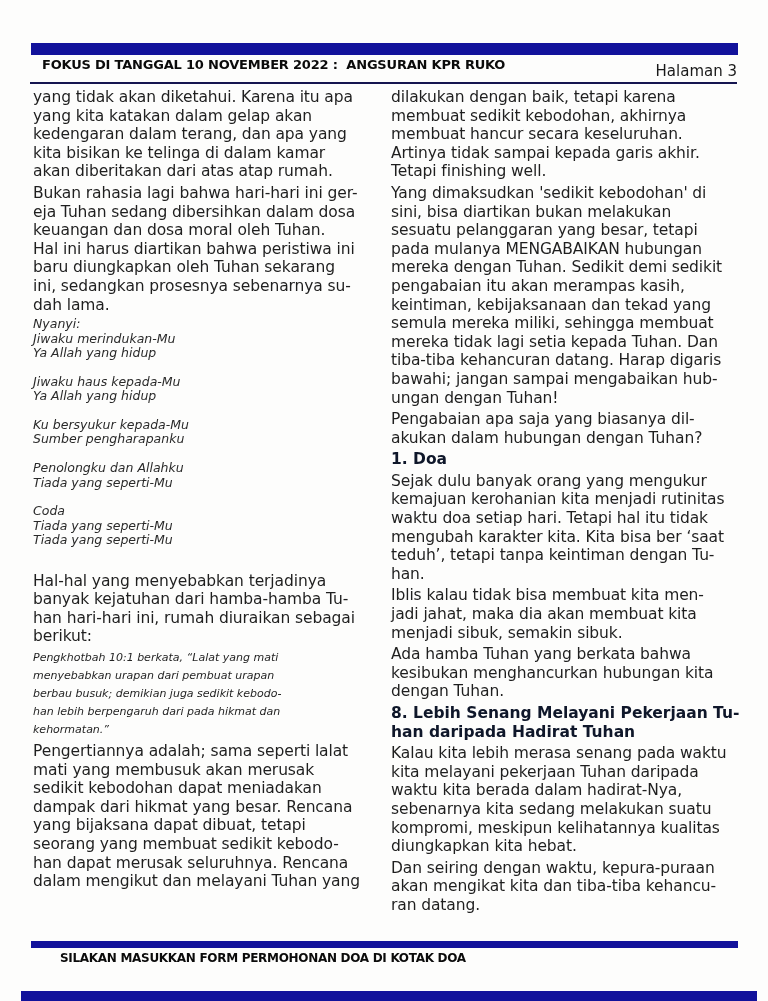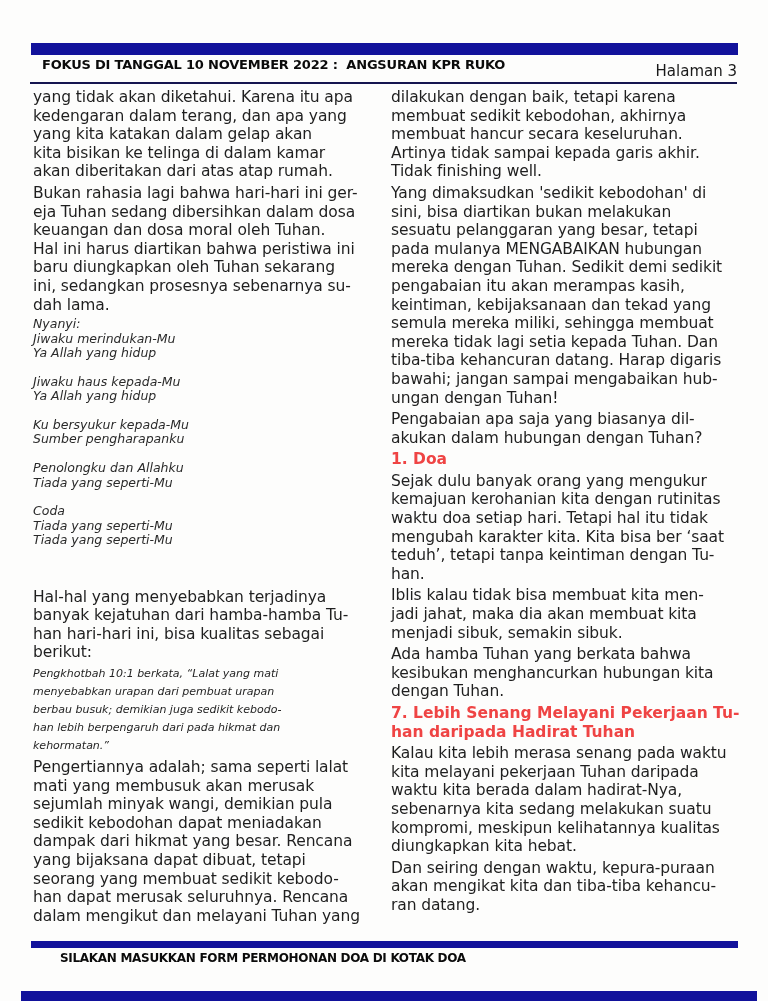--- a/index.html
+++ b/index.html
@@ -52,30 +52,30 @@
   .block .line { white-space: pre; }
   .block.body .line {
     font-size: 15.5px;
     line-height: 18.6px;
     letter-spacing: -0.1px;
   }
   .block.heading .line {
     font-size: 15.5px;
     line-height: 18.6px;
     font-weight: bold;
-    color: #ef4444;
+    color: #0f172a;
   }
   .block.heading { margin-top: 2px; margin-bottom: 3px; }
   .block.verse .line {
     font-size: 12.5px;
     line-height: 14.4px;
     font-style: italic;
     color: #2a2a2a;
   }
-  .block.verse { margin-bottom: 40px; }
+  .block.verse { margin-bottom: 24px; }
   .block.quote .line {
     font-size: 11px;
     line-height: 18px;
     font-style: italic;
     color: #242424;
   }
   .footer-bar-upper {
     position: absolute;
     left: 31px; top: 941px;
     width: 707px; height: 7px;
@@ -105,22 +105,22 @@
   <div class="header-title">FOKUS DI TANGGAL 10 NOVEMBER 2022 :  ANGSURAN KPR RUKO</div>
 
   <div class="page-num">Halaman 3</div>
 
   <div class="header-rule"></div>
 
   <div class="columns">
     <div class="col col-left">
         <div class="block body">
           <div class="line">yang tidak akan diketahui. Karena itu apa</div>
+          <div class="line">yang kita katakan dalam gelap akan</div>
           <div class="line">kedengaran dalam terang, dan apa yang</div>
-          <div class="line">yang kita katakan dalam gelap akan</div>
           <div class="line">kita bisikan ke telinga di dalam kamar</div>
           <div class="line">akan diberitakan dari atas atap rumah.</div>
         </div>
         <div class="block body">
           <div class="line">Bukan rahasia lagi bahwa hari-hari ini ger-</div>
           <div class="line">eja Tuhan sedang dibersihkan dalam dosa</div>
           <div class="line">keuangan dan dosa moral oleh Tuhan.</div>
           <div class="line">Hal ini harus diartikan bahwa peristiwa ini</div>
           <div class="line">baru diungkapkan oleh Tuhan sekarang</div>
           <div class="line">ini, sedangkan prosesnya sebenarnya su-</div>
@@ -140,49 +140,48 @@
           <div class="line">Penolongku dan Allahku</div>
           <div class="line">Tiada yang seperti-Mu</div>
           <div class="line">&nbsp;</div>
           <div class="line">Coda</div>
           <div class="line">Tiada yang seperti-Mu</div>
           <div class="line">Tiada yang seperti-Mu</div>
         </div>
         <div class="block body">
           <div class="line">Hal-hal yang menyebabkan terjadinya</div>
           <div class="line">banyak kejatuhan dari hamba-hamba Tu-</div>
-          <div class="line">han hari-hari ini, bisa kualitas sebagai</div>
+          <div class="line">han hari-hari ini, rumah diuraikan sebagai</div>
           <div class="line">berikut:</div>
         </div>
         <div class="block quote">
           <div class="line">Pengkhotbah 10:1 berkata, “Lalat yang mati</div>
           <div class="line">menyebabkan urapan dari pembuat urapan</div>
           <div class="line">berbau busuk; demikian juga sedikit kebodo-</div>
           <div class="line">han lebih berpengaruh dari pada hikmat dan</div>
           <div class="line">kehormatan.”</div>
         </div>
         <div class="block body">
           <div class="line">Pengertiannya adalah; sama seperti lalat</div>
           <div class="line">mati yang membusuk akan merusak</div>
-          <div class="line">sejumlah minyak wangi, demikian pula</div>
           <div class="line">sedikit kebodohan dapat meniadakan</div>
           <div class="line">dampak dari hikmat yang besar. Rencana</div>
           <div class="line">yang bijaksana dapat dibuat, tetapi</div>
           <div class="line">seorang yang membuat sedikit kebodo-</div>
           <div class="line">han dapat merusak seluruhnya. Rencana</div>
           <div class="line">dalam mengikut dan melayani Tuhan yang</div>
         </div>
       </div>
     <div class="col col-right">
         <div class="block body">
           <div class="line">dilakukan dengan baik, tetapi karena</div>
           <div class="line">membuat sedikit kebodohan, akhirnya</div>
           <div class="line">membuat hancur secara keseluruhan.</div>
           <div class="line">Artinya tidak sampai kepada garis akhir.</div>
-          <div class="line">Tidak finishing well.</div>
+          <div class="line">Tetapi finishing well.</div>
         </div>
         <div class="block body">
           <div class="line">Yang dimaksudkan 'sedikit kebodohan' di</div>
           <div class="line">sini, bisa diartikan bukan melakukan</div>
           <div class="line">sesuatu pelanggaran yang besar, tetapi</div>
           <div class="line">pada mulanya MENGABAIKAN hubungan</div>
           <div class="line">mereka dengan Tuhan. Sedikit demi sedikit</div>
           <div class="line">pengabaian itu akan merampas kasih,</div>
           <div class="line">keintiman, kebijaksanaan dan tekad yang</div>
           <div class="line">semula mereka miliki, sehingga membuat</div>
@@ -193,38 +192,38 @@
         </div>
         <div class="block body">
           <div class="line">Pengabaian apa saja yang biasanya dil-</div>
           <div class="line">akukan dalam hubungan dengan Tuhan?</div>
         </div>
         <div class="block heading">
           <div class="line">1. Doa</div>
         </div>
         <div class="block body">
           <div class="line">Sejak dulu banyak orang yang mengukur</div>
-          <div class="line">kemajuan kerohanian kita dengan rutinitas</div>
+          <div class="line">kemajuan kerohanian kita menjadi rutinitas</div>
           <div class="line">waktu doa setiap hari. Tetapi hal itu tidak</div>
           <div class="line">mengubah karakter kita. Kita bisa ber ‘saat</div>
           <div class="line">teduh’, tetapi tanpa keintiman dengan Tu-</div>
           <div class="line">han.</div>
         </div>
         <div class="block body">
           <div class="line">Iblis kalau tidak bisa membuat kita men-</div>
           <div class="line">jadi jahat, maka dia akan membuat kita</div>
           <div class="line">menjadi sibuk, semakin sibuk.</div>
         </div>
         <div class="block body">
           <div class="line">Ada hamba Tuhan yang berkata bahwa</div>
           <div class="line">kesibukan menghancurkan hubungan kita</div>
           <div class="line">dengan Tuhan.</div>
         </div>
         <div class="block heading">
-          <div class="line">7. Lebih Senang Melayani Pekerjaan Tu-</div>
+          <div class="line">8. Lebih Senang Melayani Pekerjaan Tu-</div>
           <div class="line">han daripada Hadirat Tuhan</div>
         </div>
         <div class="block body">
           <div class="line">Kalau kita lebih merasa senang pada waktu</div>
           <div class="line">kita melayani pekerjaan Tuhan daripada</div>
           <div class="line">waktu kita berada dalam hadirat-Nya,</div>
           <div class="line">sebenarnya kita sedang melakukan suatu</div>
           <div class="line">kompromi, meskipun kelihatannya kualitas</div>
           <div class="line">diungkapkan kita hebat.</div>
         </div>

